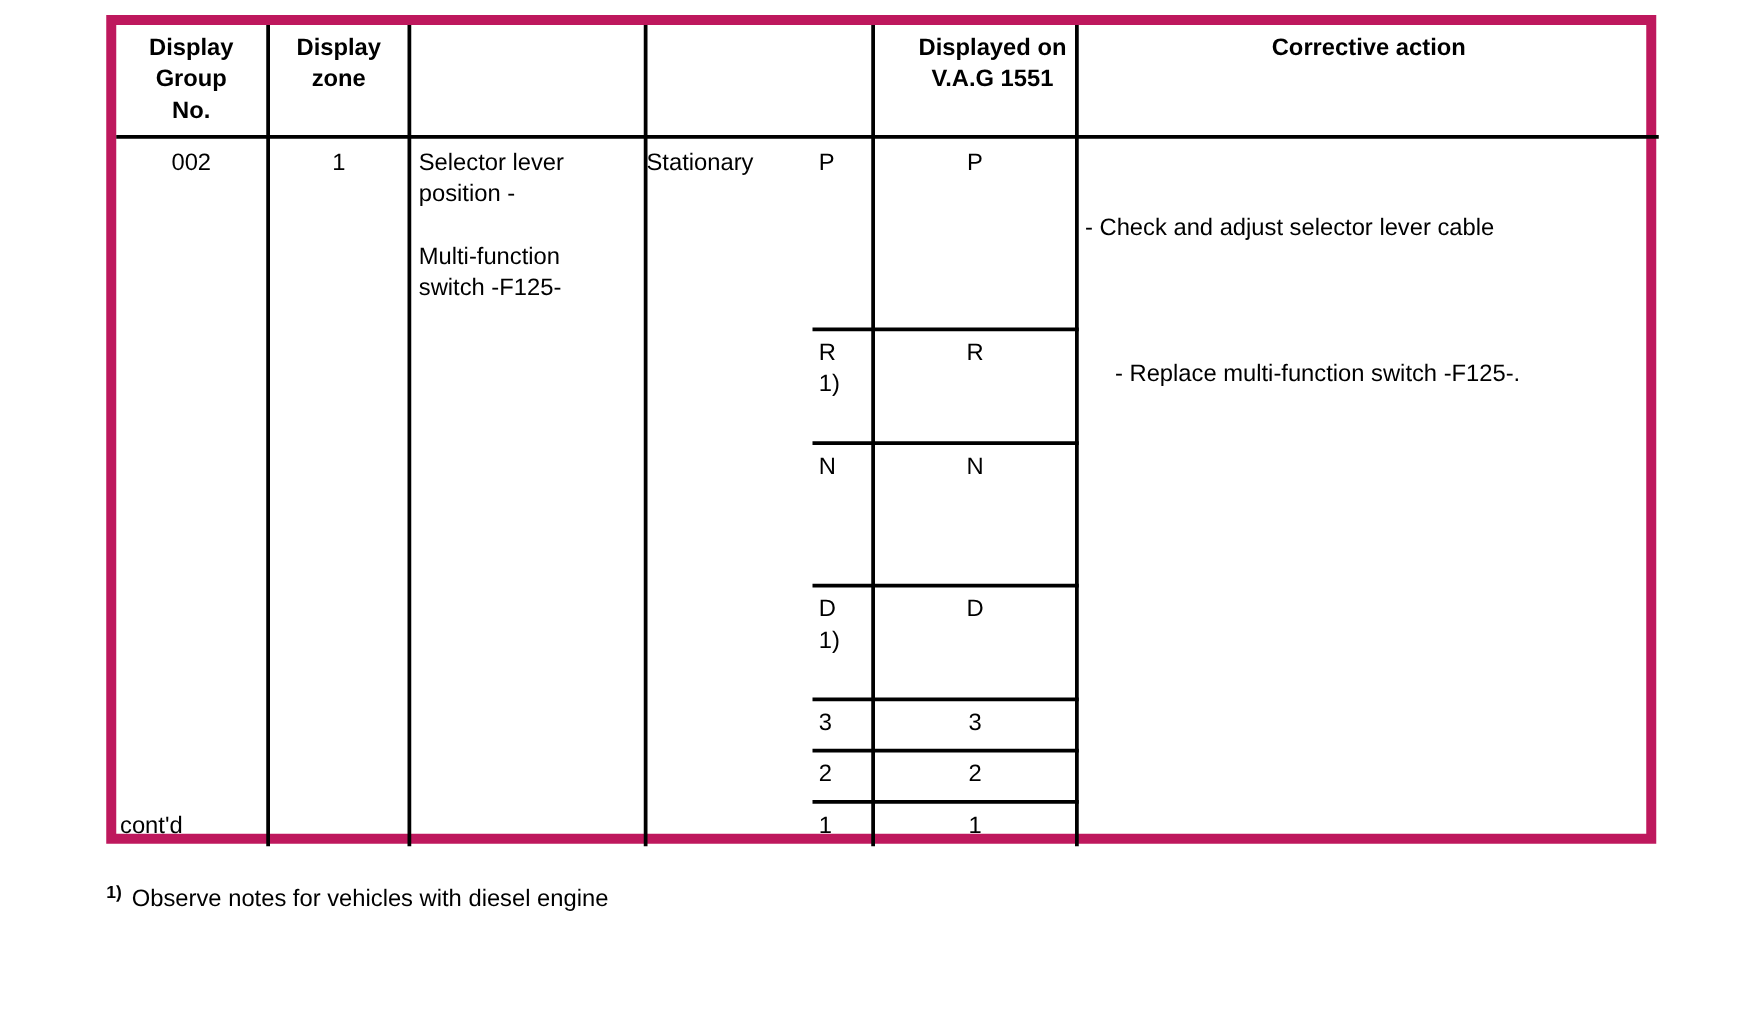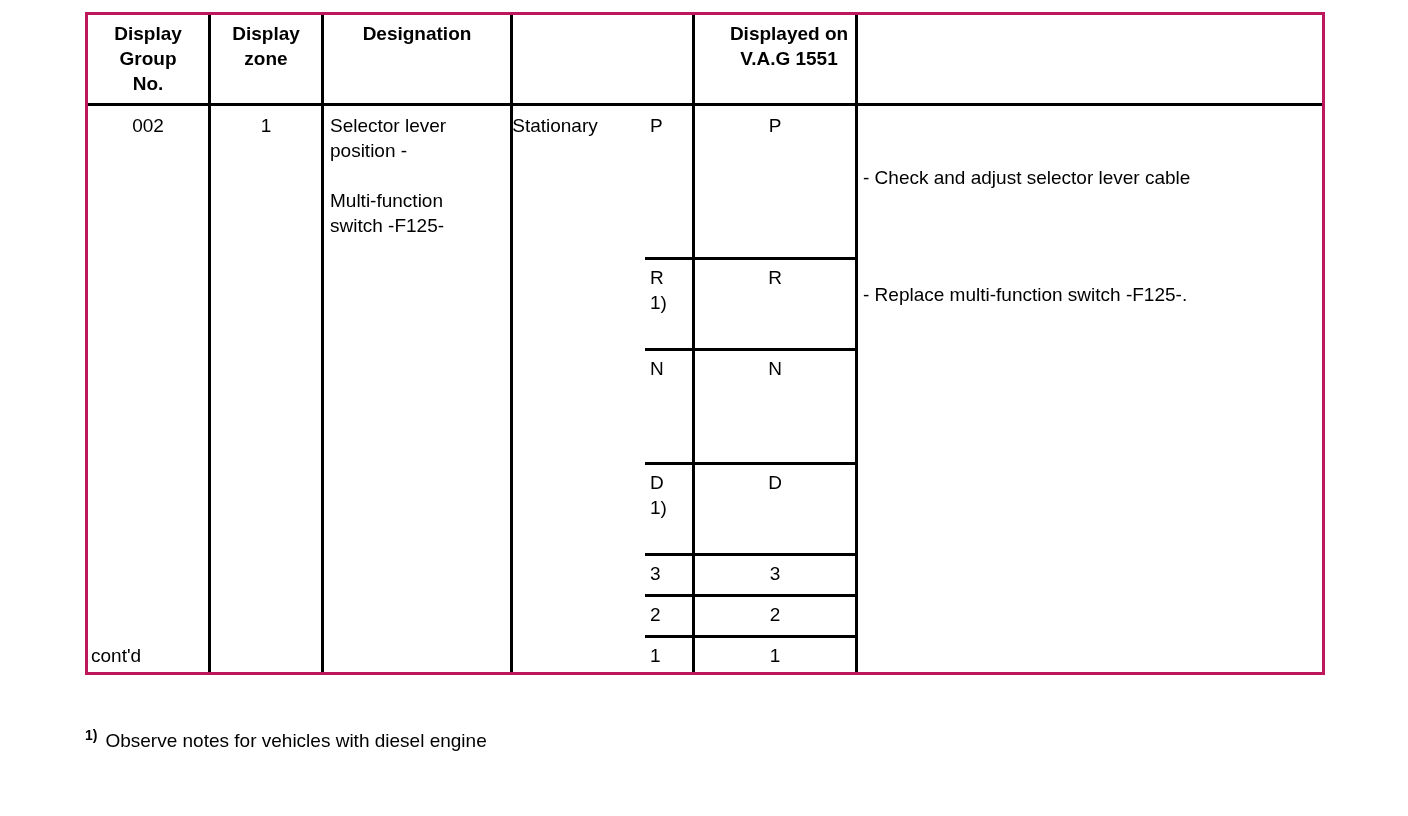--- a/index.html
+++ b/index.html
@@ -8,21 +8,21 @@
     background: #ffffff;
     font-family: "Liberation Sans", sans-serif;
     color: #000000;
   }
   .page { position: relative; width: 1408px; height: 816px; background: #ffffff; overflow: hidden; }
 
   
   .doc-table {
     position: absolute; left: 85px; top: 12px;
     width: 1240px; height: 663px;
-    border: 3px solid #be185d;
+    border: 8px solid #be185d;
     background: #ffffff;
   }
   
   .vline { position: absolute; top: 0; width: 3px; height: 657px; background: #000000; }
   .v1 { left: 120px; } .v2 { left: 233px; } .v3 { left: 422px; } .v4 { left: 604px; } .v5 { left: 767px; }
   .hline { position: absolute; height: 3px; background: #000000; }
   .header-sep { left: 0; top: 88px; width: 1234px; }
   .sub-sep { left: 557px; width: 213px; }
   .s1 { top: 242px; } .s2 { top: 333px; } .s3 { top: 447px; }
   .s4 { top: 538px; } .s5 { top: 579px; } .s6 { top: 620px; }
@@ -44,25 +44,25 @@
   .c-groupno     { left: 0;     top: 98px;  width: 120px; text-align: center; }
   .c-zone        { left: 123px; top: 98px;  width: 110px; text-align: center; }
   .c-designation { left: 242px; top: 98px;  width: 178px; }
   .c-cond0       { left: 404px; top: 98px;  width: 126px; text-align: center; }
   .c-cond1       { left: 430px; top: 250px; width: 126px; }
   .c-val         { left: 562px; width: 42px; }
   .c-disp        { left: 607px; width: 160px; text-align: center; }
   .c-act         { left: 775px; width: 452px; }
   .t-p  { top: 98px; }  .t-r { top: 250px; } .t-n { top: 341px; }
   .t-d  { top: 455px; } .t-3 { top: 546px; } .t-2 { top: 587px; } .t-1 { top: 628px; }
-  .t-act0 { top: 108px; margin-top: 42px; } .t-act1 { top: 267px; }
+  .t-act0 { top: 108px; margin-top: 42px; } .t-act1 { top: 267px; margin-left: 24px; }
   .c-contd { left: 3px; top: 628px; width: 114px; }
 
   
-  .footnote { position: absolute; left: 85px; top: 723px; font-size: 19px; line-height: 25px; }
+  .footnote { position: absolute; left: 85px; top: 701px; font-size: 19px; line-height: 25px; }
   .fn-marker { font-weight: bold; font-size: 14px; vertical-align: 7px; }
   .fn-text { margin-left: 8px; }
 </style>
 </head>
 <body>
 
 <div class="page">
 
   <div class="doc-table">
 
@@ -79,23 +79,23 @@
     <div class="hline sub-sep s3"></div>
     <div class="hline sub-sep s4"></div>
     <div class="hline sub-sep s5"></div>
     <div class="hline sub-sep s6"></div>
 
     <div class="cell hdr h0">Display
 Group
 No.</div>
     <div class="cell hdr h1">Display
 zone</div>
-    <div class="cell hdr h2">Designation</div>
     <div class="cell hdr h4">Displayed on
 V.A.G 1551</div>
+    <div class="cell hdr h5">Corrective action</div>
 
     <div class="cell c-groupno">002</div>
     <div class="cell c-zone">1</div>
     <div class="cell c-designation">Selector lever
 position -
 
 Multi-function
 switch -F125-</div>
 
     <div class="cell c-cond0">Stationary</div>

